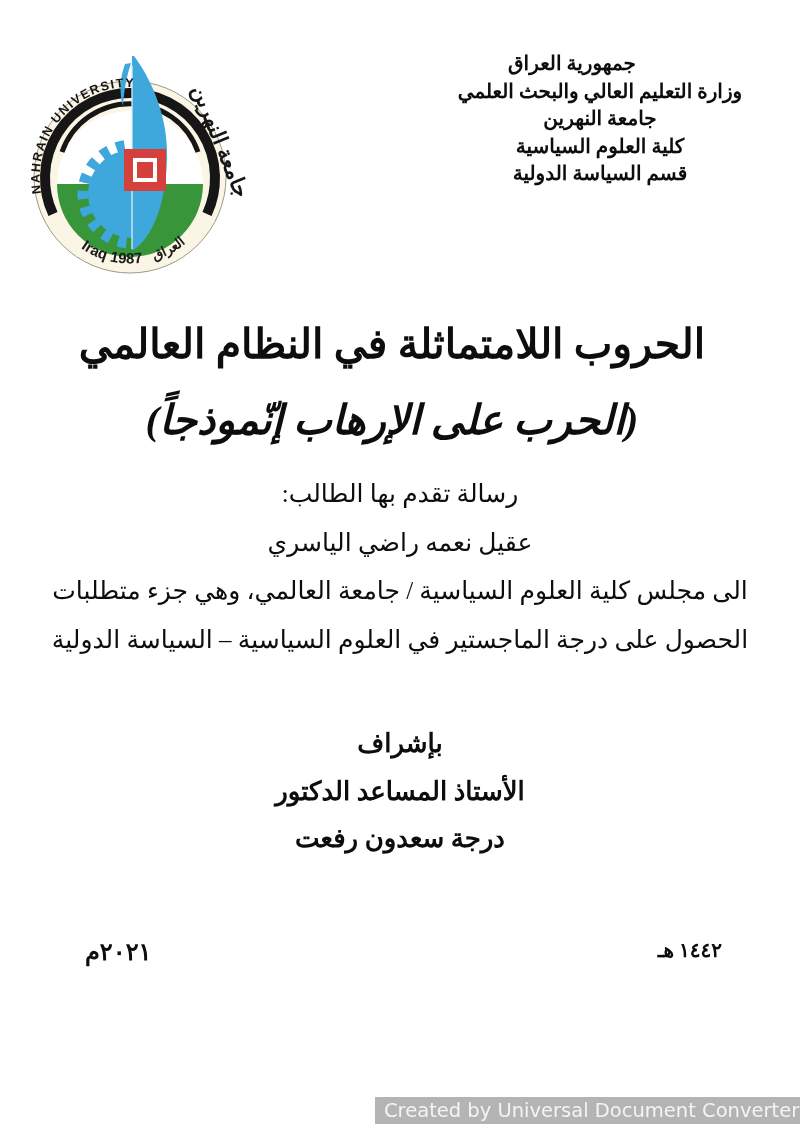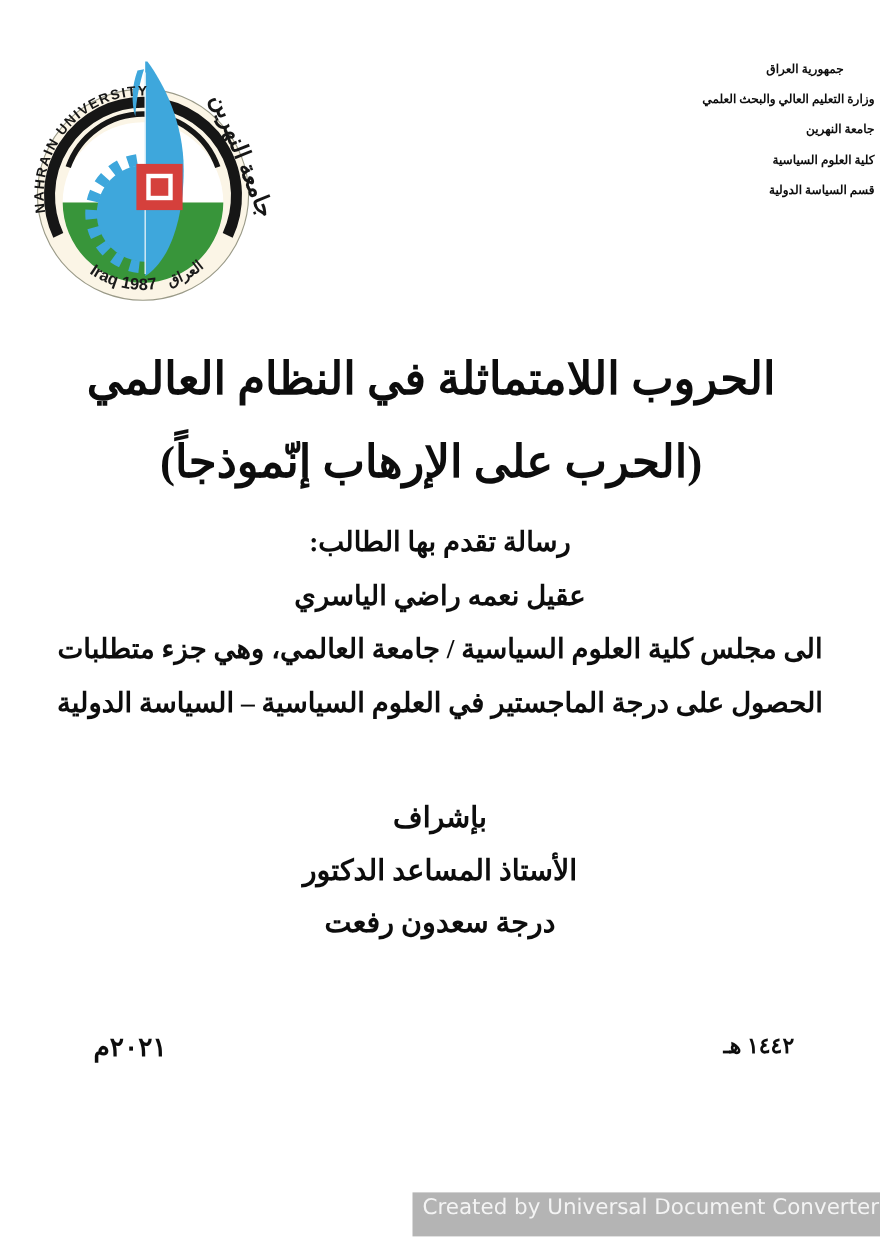--- a/index.html
+++ b/index.html
@@ -24,50 +24,50 @@
   }
   .logo svg { overflow: visible; }
 
   
   .ministry {
     position: absolute;
     top: 50px;
     right: 5px;
     width: 390px;
     direction: rtl;
-    text-align: right;
+    text-align: center;
     font-weight: bold;
-    font-size: 11px;
+    font-size: 20px;
     line-height: 27.5px;
     color: #0d0d0d;
   }
   .ministry .m0 { transform: translateX(-28px); } 
 
   
   .title-block {
     position: absolute;
     top: 318px;
     left: 0;
     right: 16px;
     direction: rtl;
     text-align: center;
     font-weight: bold;
   }
   .title-line1 { font-size: 41px; line-height: 52px; }
-  .title-line2 { font-size: 41px; line-height: 52px; margin-top: 24px; }
+  .title-line2 { font-size: 41px; line-height: 52px; margin-top: 24px; font-style: italic; }
 
   
   .submission {
     position: absolute;
     top: 470px;
     left: 0;
     right: 0;
     direction: rtl;
     text-align: center;
-    font-weight: bold;
+    font-weight: normal;
     font-size: 25px;
     line-height: 48.5px;
   }
 
   
   .supervision {
     position: absolute;
     top: 720px;
     left: 0;
     right: 0;
@@ -88,21 +88,21 @@
     position: absolute; left: 85px; top: 0;
     direction: rtl; font-weight: bold; font-size: 24px;
   }
 
   
   .watermark {
     position: absolute;
     right: 0;
     bottom: 8px;
     width: 425px;
-    height: 40px;
+    height: 27px;
     line-height: 27px;
     padding-left: 9px;
     background: #b4b4b4;
     color: #f4f4f4;
     font-family: "DejaVu Sans", "Liberation Sans", sans-serif;
     font-size: 19.5px;
     white-space: nowrap;
   }
 </style>
 </head>

